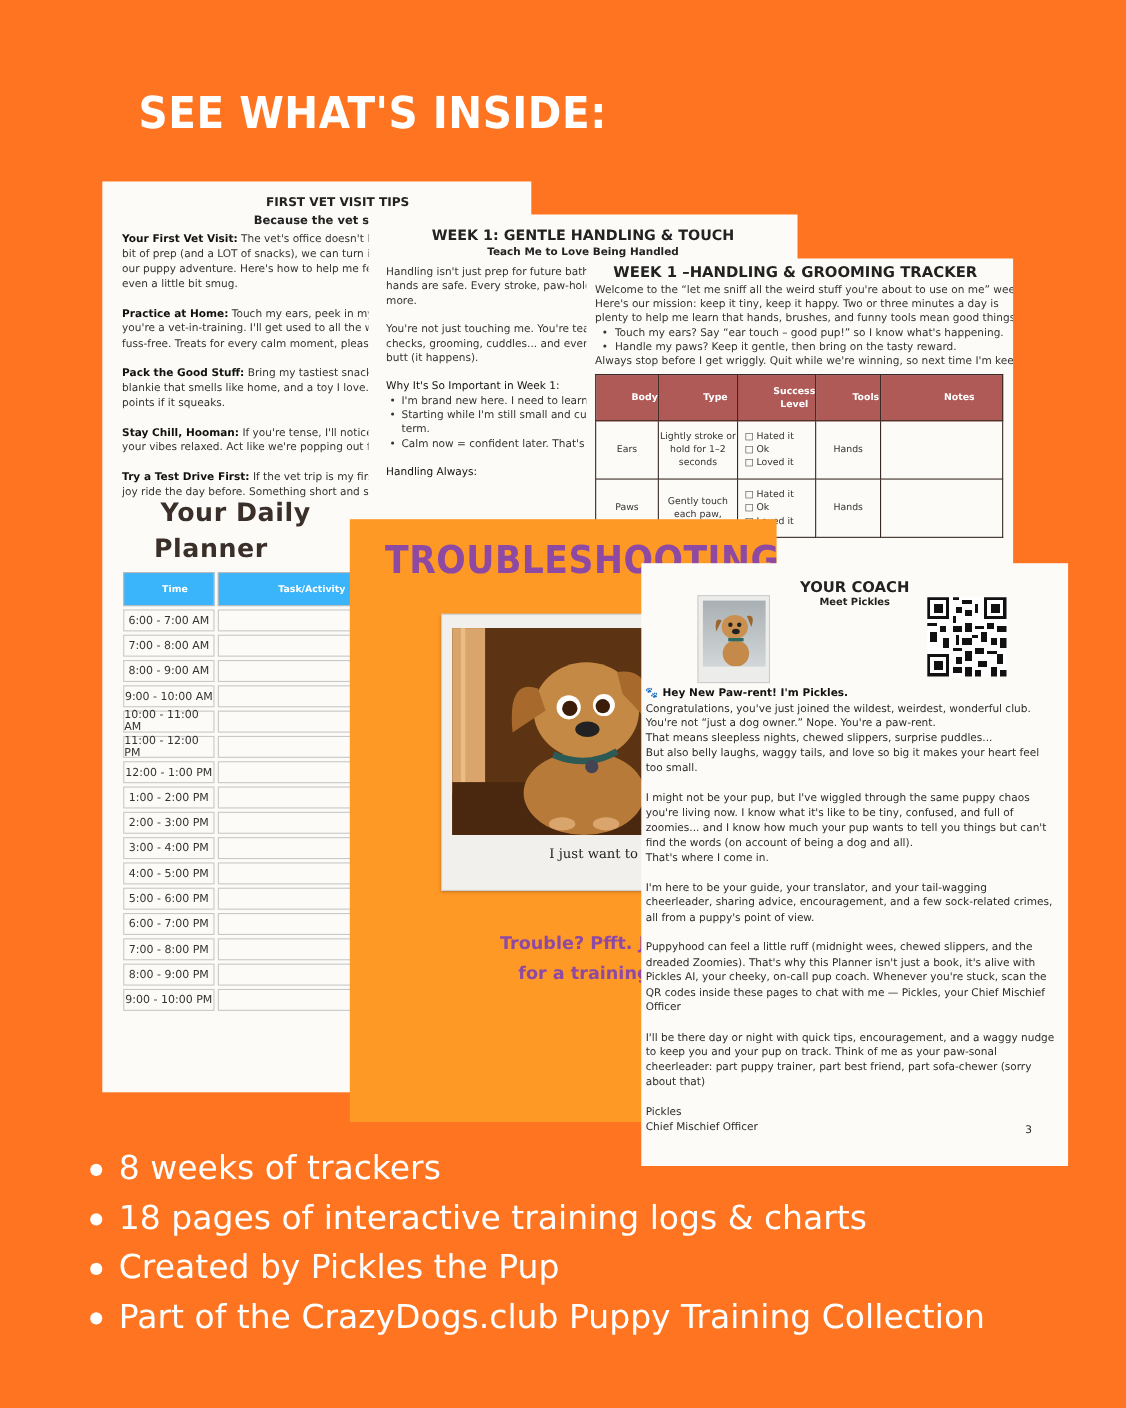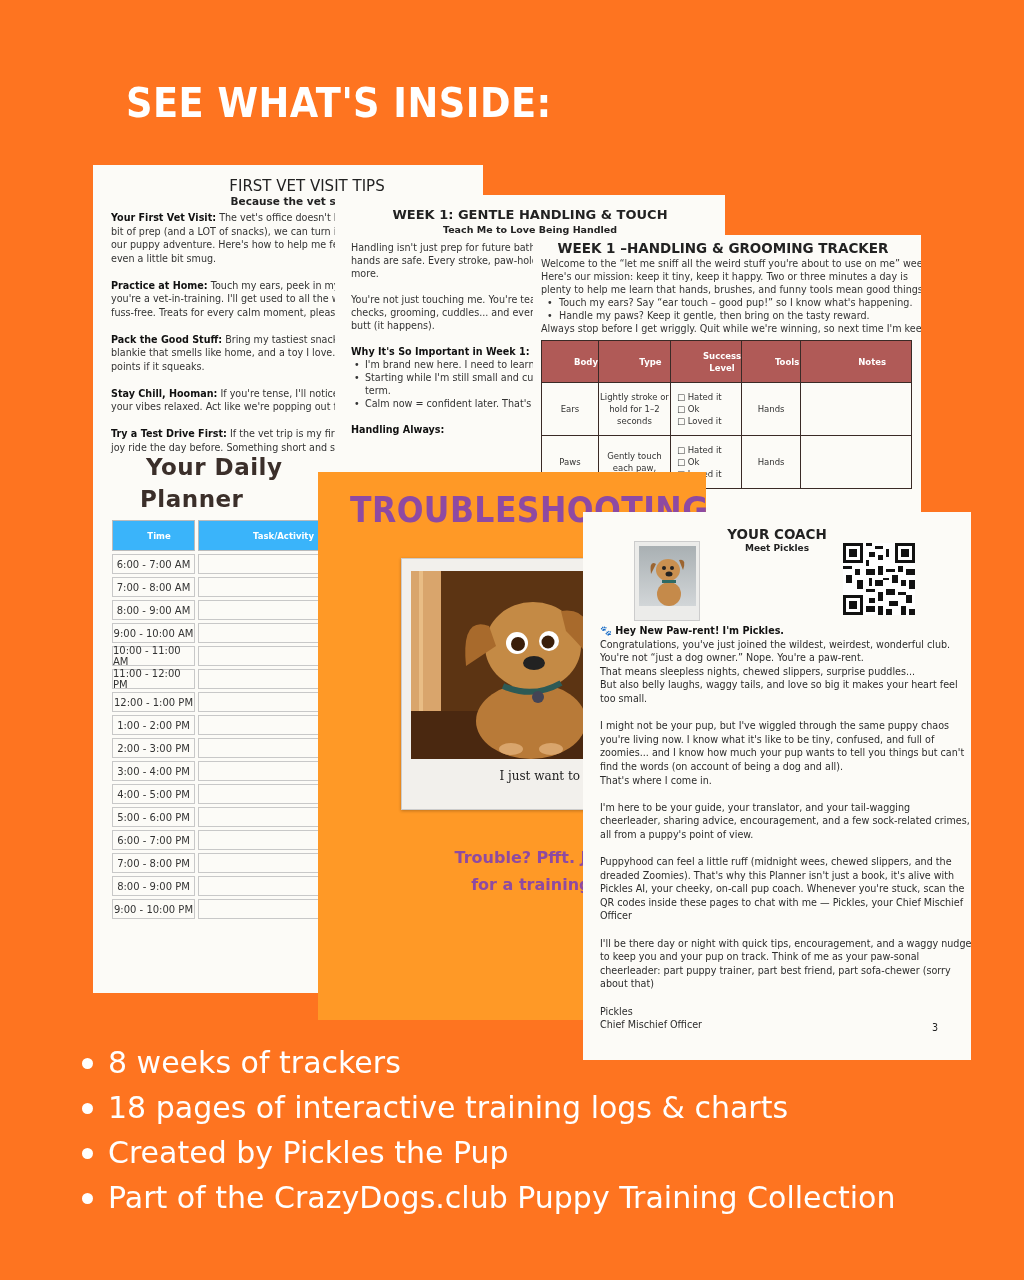--- a/index.html
+++ b/index.html
@@ -10,21 +10,21 @@
     position: absolute; left: 126px; top: 80px;
     font-family: "DejaVu Sans", sans-serif; font-weight: bold;
     font-size: 40px; color: #fff; letter-spacing: 0.5px; text-transform: uppercase;
     transform: scaleX(0.92); transform-origin: left;
   }
 
   .page { position: absolute; background: #fcfbf7; overflow: hidden; }
 
   
   .p1 { left: 93px; top: 165px; width: 390px; height: 828px; }
-  .p1 .title { position: absolute; left: 0; width: 428px; top: 12px; text-align: center; font-weight: normal; font-size: 15px; }
+  .p1 .title { position: absolute; left: 0; width: 428px; top: 12px; text-align: center; font-weight: bold; font-size: 11px; }
   .p1 .subtitle { position: absolute; left: 0; width: 480px; top: 30px; text-align: center; font-weight: bold; font-size: 10.5px; }
   .p1 .body { position: absolute; left: 18px; top: 46px; width: 320px; font-size: 9.6px; line-height: 13.5px; color: #333; }
   .p1 .body p { margin-bottom: 13.5px; white-space: nowrap; }
   .p1 .body b { color: #111; }
   .planner-title { position: absolute; left: 20px; top: 286px; font-weight: bold; font-size: 23px; line-height: 32px; color: #3b2f2a; letter-spacing: 0.5px; margin-left: 27px; }
   .planner-title span { display: block; }
   .planner-title .l1 { padding-left: 6px; }
   .planner { position: absolute; left: 19px; top: 355px; }
   .planner .hdr { display: flex; gap: 3px; margin-bottom: 3px; }
   .planner .hdr div { background: #3ab4fa; color: #fff; font-weight: bold; font-size: 8.5px; height: 31px; display: flex; align-items: center; justify-content: center; border: 1px solid #bbb; padding-left: 11px; }
@@ -35,21 +35,21 @@
 
   
   .p2 { left: 335px; top: 195px; width: 390px; height: 290px; }
   .p2 .title { position: absolute; left: 0; width: 390px; top: 12px; text-align: center; font-weight: bold; font-size: 13px; }
   .p2 .subtitle { position: absolute; left: 0; width: 390px; top: 29px; text-align: center; font-weight: bold; font-size: 9.5px; }
   .p2 .body { position: absolute; left: 16px; top: 46px; width: 200px; font-size: 9.6px; line-height: 13px; color: #333; white-space: nowrap; }
   .p2 .body p { margin-bottom: 13px; }
   .p2 .body ul { list-style: none; margin-bottom: 13px; }
   .p2 .body li { padding-left: 14px; position: relative; }
   .p2 .body li::before { content: "•"; position: absolute; left: 3px; }
-  .p2 .body .h { font-weight: bold; color: #111; margin-bottom: 0; }
+  .p2 .body .h { font-weight: normal; color: #111; margin-bottom: 0; }
 
   
   .p3 { left: 533px; top: 235px; width: 388px; height: 290px; }
   .p3 .title { position: absolute; left: 0; width: 380px; top: 5px; text-align: center; font-weight: bold; font-size: 13.5px; }
   .p3 .body { position: absolute; left: 8px; top: 22px; font-size: 9.6px; line-height: 13px; color: #333; white-space: nowrap; }
   .p3 .body ul { list-style: none; }
   .p3 .body li { padding-left: 18px; position: relative; }
   .p3 .body li::before { content: "•"; position: absolute; left: 6px; }
   .tracker { position: absolute; left: 8px; top: 105px; border-collapse: collapse; font-size: 8.5px; }
   .tracker th { background: #b05a57; color: #fff; font-weight: bold; height: 42px; border: 1.5px solid #3a2a26; text-align: center; line-height: 12px; padding-left: 32px; }
@@ -65,21 +65,21 @@
   .polaroid .caption { position: absolute; left: 0; width: 330px; top: 210px; text-align: center; font-family: "DejaVu Serif", serif; font-size: 12px; color: #222; }
   .p4 .tagline { position: absolute; left: 0; width: 480px; top: 372px; text-align: center; font-weight: bold; font-size: 16px; line-height: 27px; color: #8e4aa2; }
 
   
   .p5 { left: 583px; top: 512px; width: 388px; height: 548px; }
   .p5 .title { position: absolute; left: 0; width: 388px; top: 14px; text-align: center; font-weight: bold; font-size: 13.5px; }
   .p5 .subtitle { position: absolute; left: 0; width: 388px; top: 31px; text-align: center; font-weight: bold; font-size: 9px; }
   .coach-photo { position: absolute; left: 51px; top: 29px; width: 66px; height: 80px; background: #ececea; border: 1px solid #ccc; }
   .coach-photo .inner { position: absolute; left: 4px; top: 4px; width: 57px; height: 60px; background: linear-gradient(#a9b0b3, #d2d6d8); overflow: hidden; }
   .qr { position: absolute; left: 260px; top: 31px; width: 72px; height: 72px; }
-  .p5 .body { position: absolute; left: 17px; top: 112px; width: 372px; font-size: 9.6px; line-height: 13.6px; color: #2c2c2c; }
+  .p5 .body { position: absolute; left: 4px; top: 112px; width: 372px; font-size: 9.6px; line-height: 13.6px; color: #2c2c2c; }
   .p5 .body p { margin-bottom: 13.6px; }
   .p5 .body .greet { font-weight: bold; color: #111; margin-bottom: 0; }
   .p5 .pg { position: absolute; left: 349px; top: 510px; font-size: 9.6px; }
 
   
   .features { position: absolute; left: 80px; top: 1040px; list-style: none; color: #fff; font-size: 30px; line-height: 45px; }
   .features li { padding-left: 28px; position: relative; white-space: nowrap; }
   .features li::before { content: ""; position: absolute; left: 2px; top: 18px; width: 11px; height: 11px; border-radius: 50%; background: #fff; }
 </style>
 </head>

